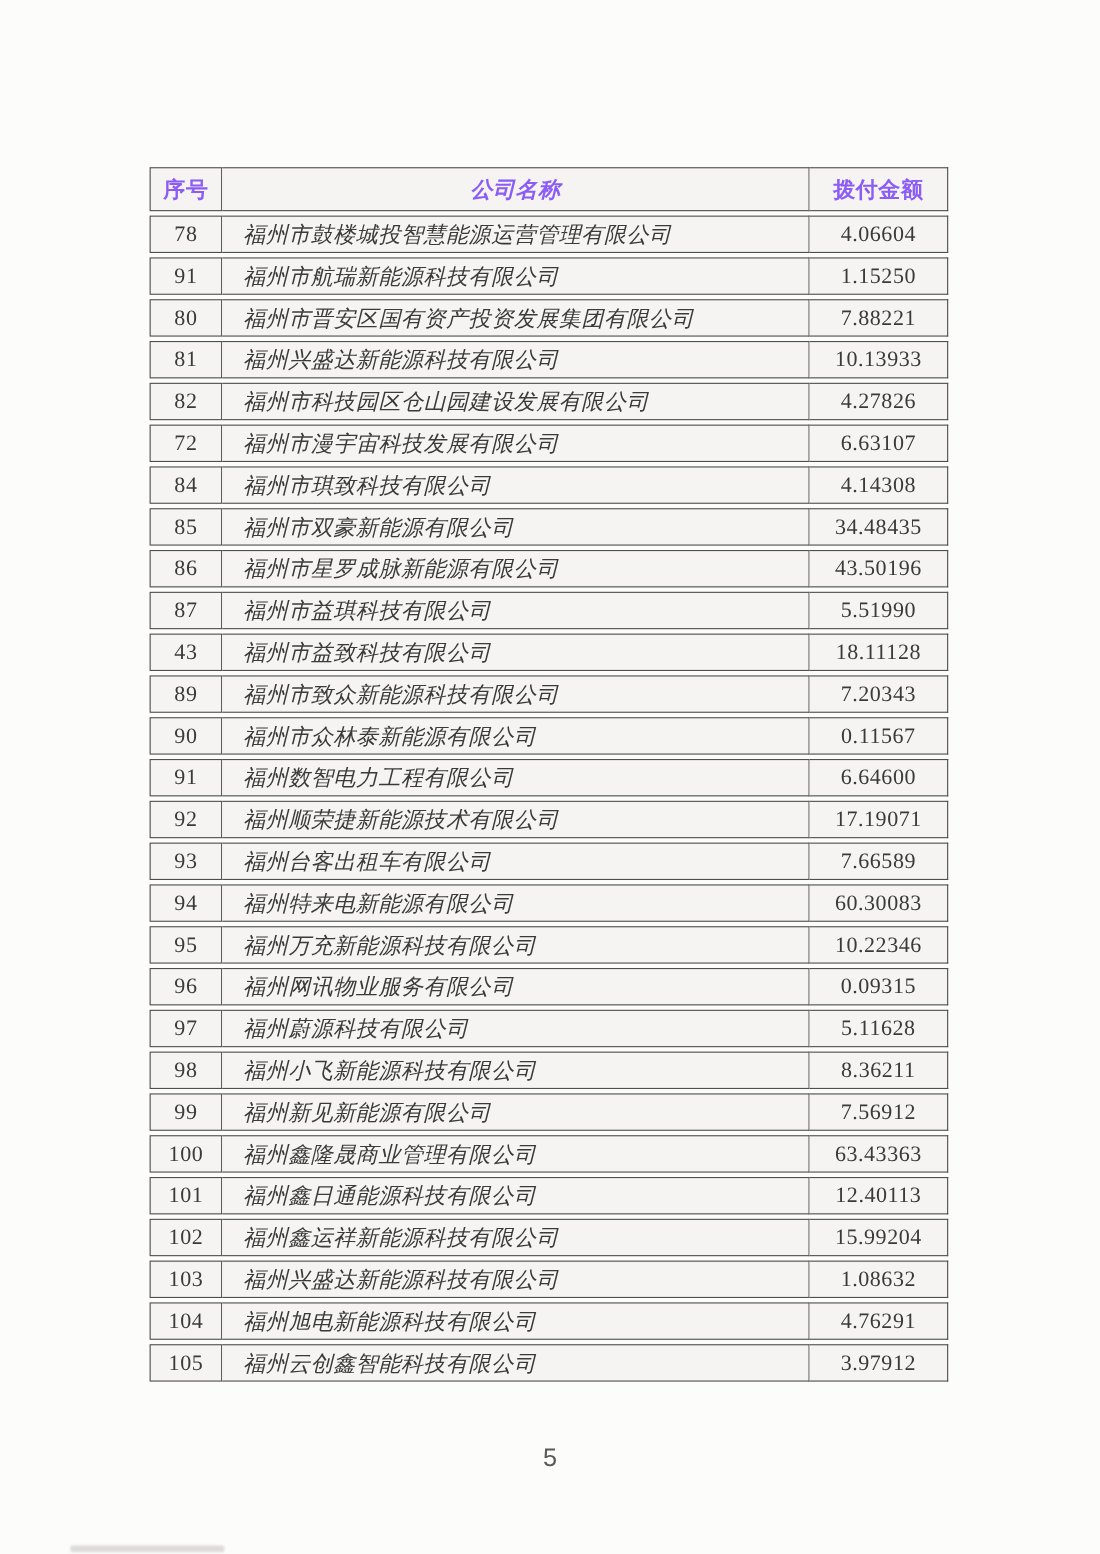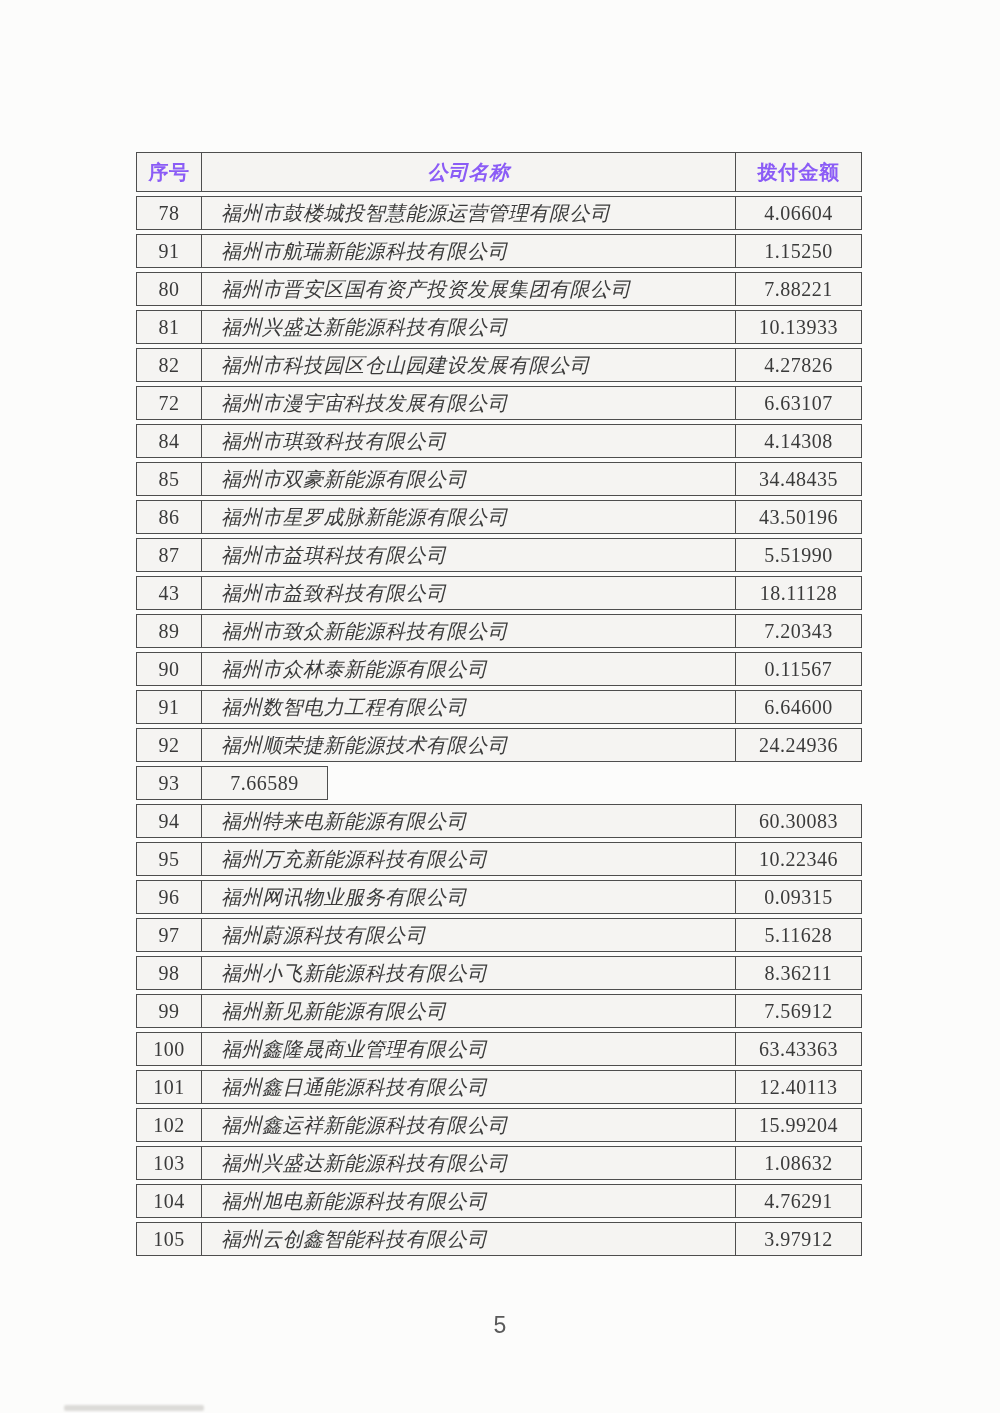--- a/index.html
+++ b/index.html
@@ -156,24 +156,25 @@
           <div class="cell c-amt">0.11567</div>
         </div>
         <div class="trow">
           <div class="cell c-no">91</div>
           <div class="cell c-name">福州数智电力工程有限公司</div>
           <div class="cell c-amt">6.64600</div>
         </div>
         <div class="trow">
           <div class="cell c-no">92</div>
           <div class="cell c-name">福州顺荣捷新能源技术有限公司</div>
-          <div class="cell c-amt">24.24936</div>
+          <div class="cell c-amt">17.19071</div>
         </div>
         <div class="trow">
           <div class="cell c-no">93</div>
+          <div class="cell c-name">福州台客出租车有限公司</div>
           <div class="cell c-amt">7.66589</div>
         </div>
         <div class="trow">
           <div class="cell c-no">94</div>
           <div class="cell c-name">福州特来电新能源有限公司</div>
           <div class="cell c-amt">60.30083</div>
         </div>
         <div class="trow">
           <div class="cell c-no">95</div>
           <div class="cell c-name">福州万充新能源科技有限公司</div>

